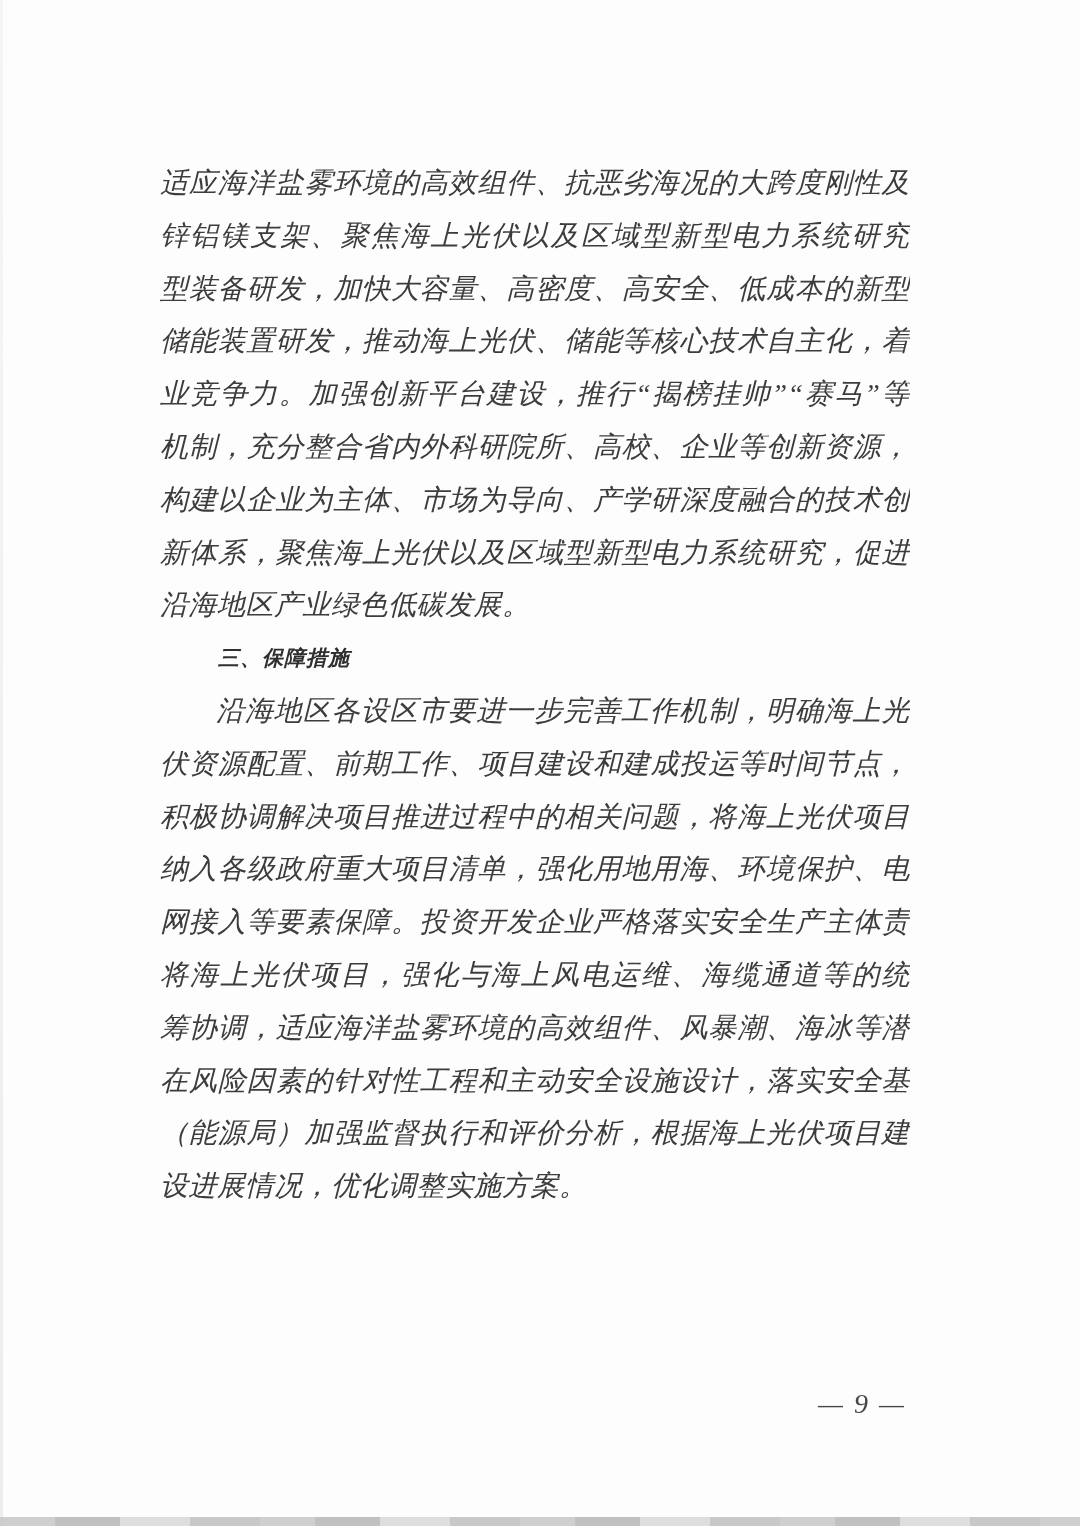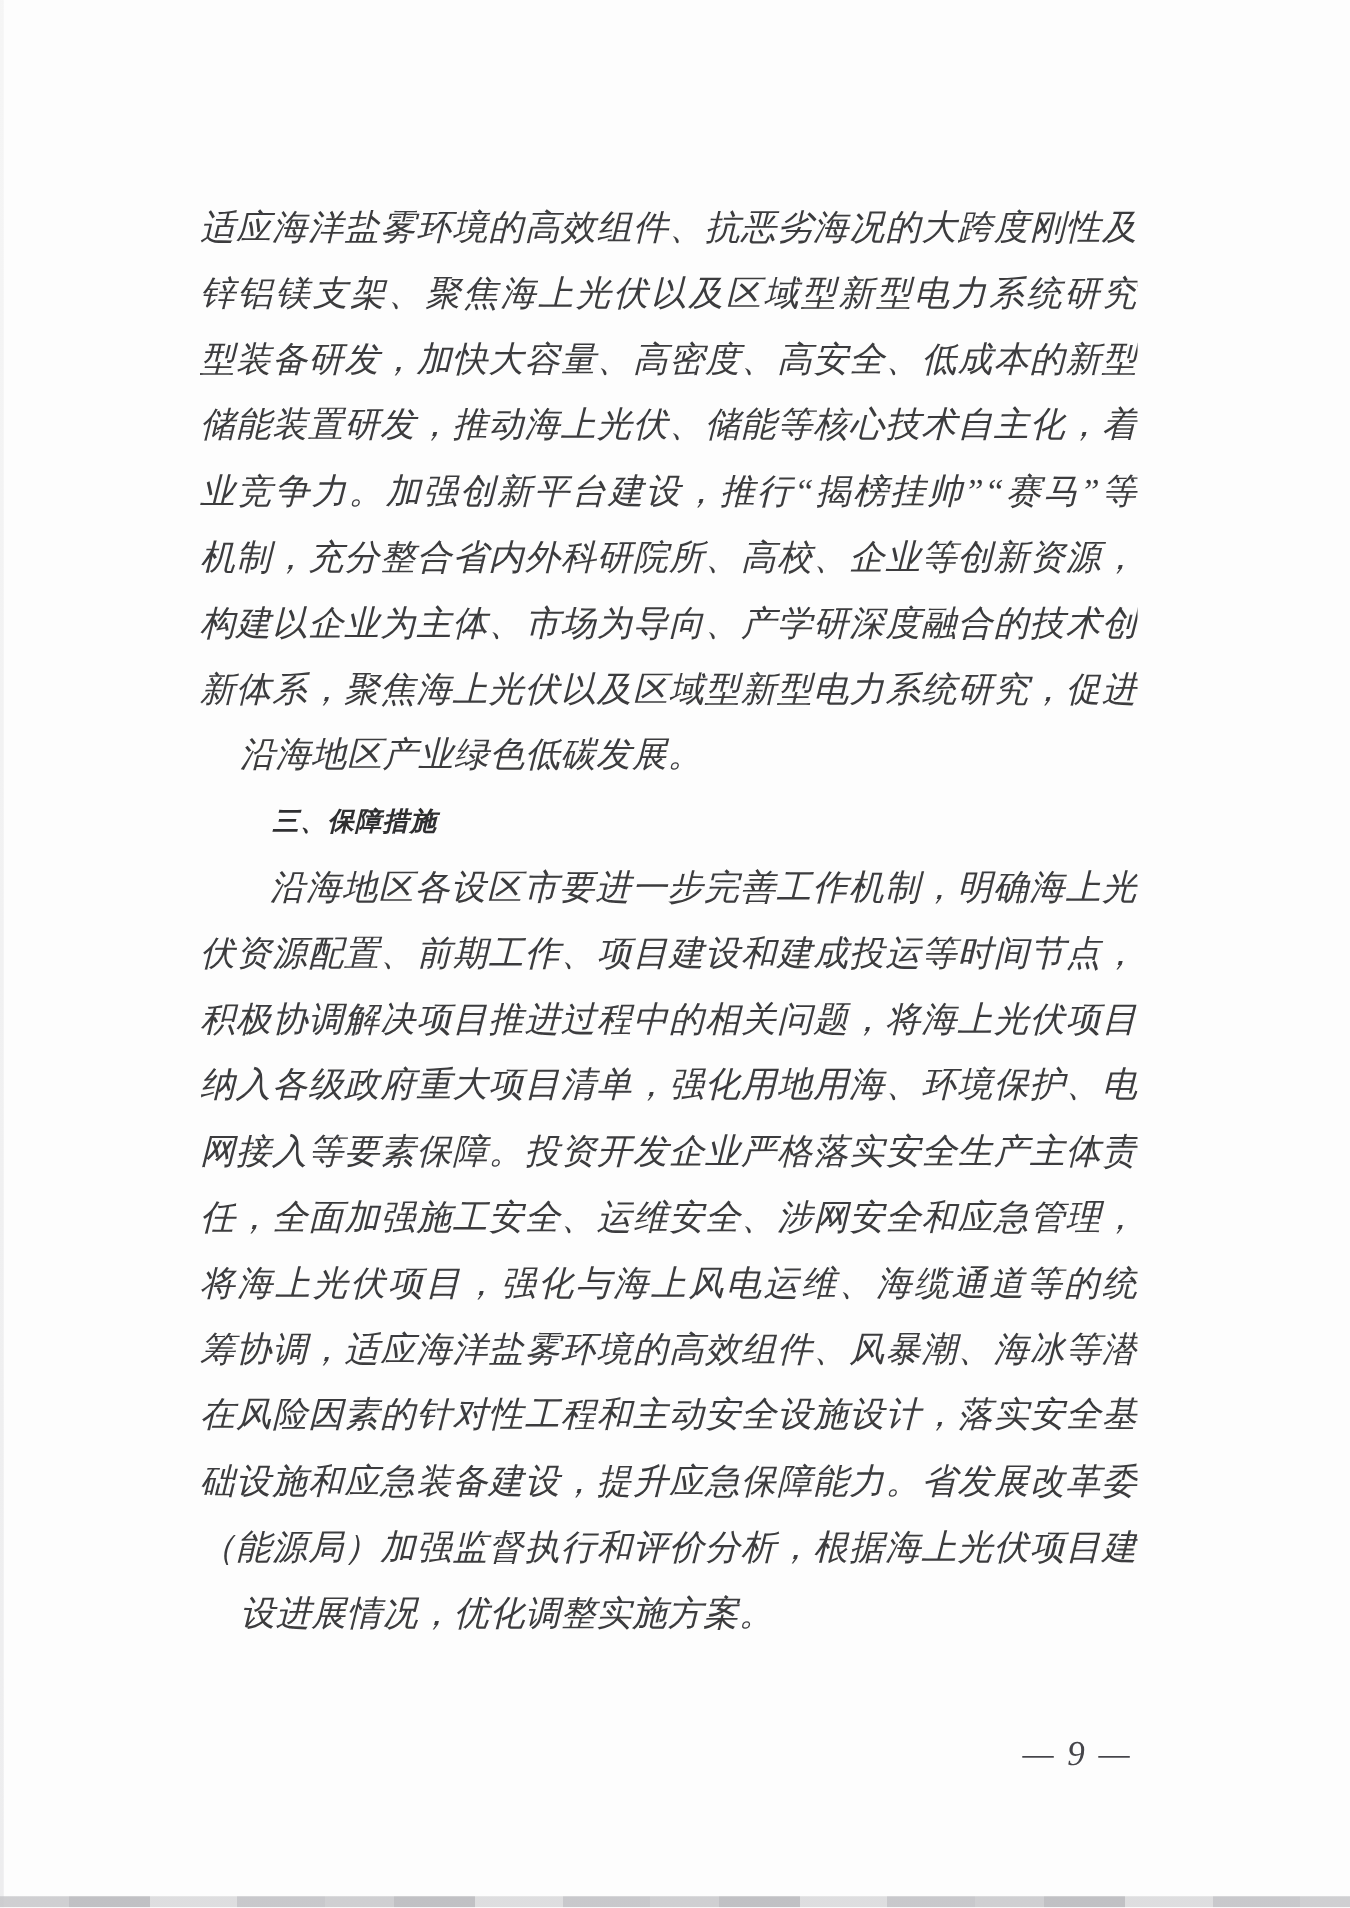--- a/index.html
+++ b/index.html
@@ -28,21 +28,20 @@
     line-height: 52.8px;
     height: 52.8px;
     text-align: justify;
     text-align-last: justify;
     overflow: hidden;
     letter-spacing: 0.5px;
   }
   .line.last {
     text-align: left;
     text-align-last: left;
-    margin-left: 32px;
   }
   .line.indent {
     text-indent: 2em;
   }
   .section-heading {
     margin: 0;
     padding-left: 58px;
     font-family: "Liberation Sans", "DejaVu Sans", sans-serif;
     font-weight: 700;
     font-size: 21px;
@@ -101,25 +100,23 @@
         <div class="line">新体系，聚焦海上光伏以及区域型新型电力系统研究，促进</div>
         <div class="line last">沿海地区产业绿色低碳发展。</div>
       </div>
     <div class="section-heading">三、保障措施</div>
     <div id="para2">
         <div class="line indent">沿海地区各设区市要进一步完善工作机制，明确海上光</div>
         <div class="line">伏资源配置、前期工作、项目建设和建成投运等时间节点，</div>
         <div class="line">积极协调解决项目推进过程中的相关问题，将海上光伏项目</div>
         <div class="line">纳入各级政府重大项目清单，强化用地用海、环境保护、电</div>
         <div class="line">网接入等要素保障。投资开发企业严格落实安全生产主体责</div>
-        <div class="line">任，全面加强施工安全、运维安全、涉网安全和应急管理，</div>
         <div class="line">将海上光伏项目，强化与海上风电运维、海缆通道等的统</div>
         <div class="line">筹协调，适应海洋盐雾环境的高效组件、风暴潮、海冰等潜</div>
         <div class="line">在风险因素的针对性工程和主动安全设施设计，落实安全基</div>
-        <div class="line">础设施和应急装备建设，提升应急保障能力。省发展改革委</div>
         <div class="line">（能源局）加强监督执行和评价分析，根据海上光伏项目建</div>
         <div class="line last">设进展情况，优化调整实施方案。</div>
       </div>
   </div>
 
   <div class="page-number">— 9 —</div>
 
   <div class="scan-edge-left"></div>
   <div class="scan-edge-bottom"></div>
 </div>

